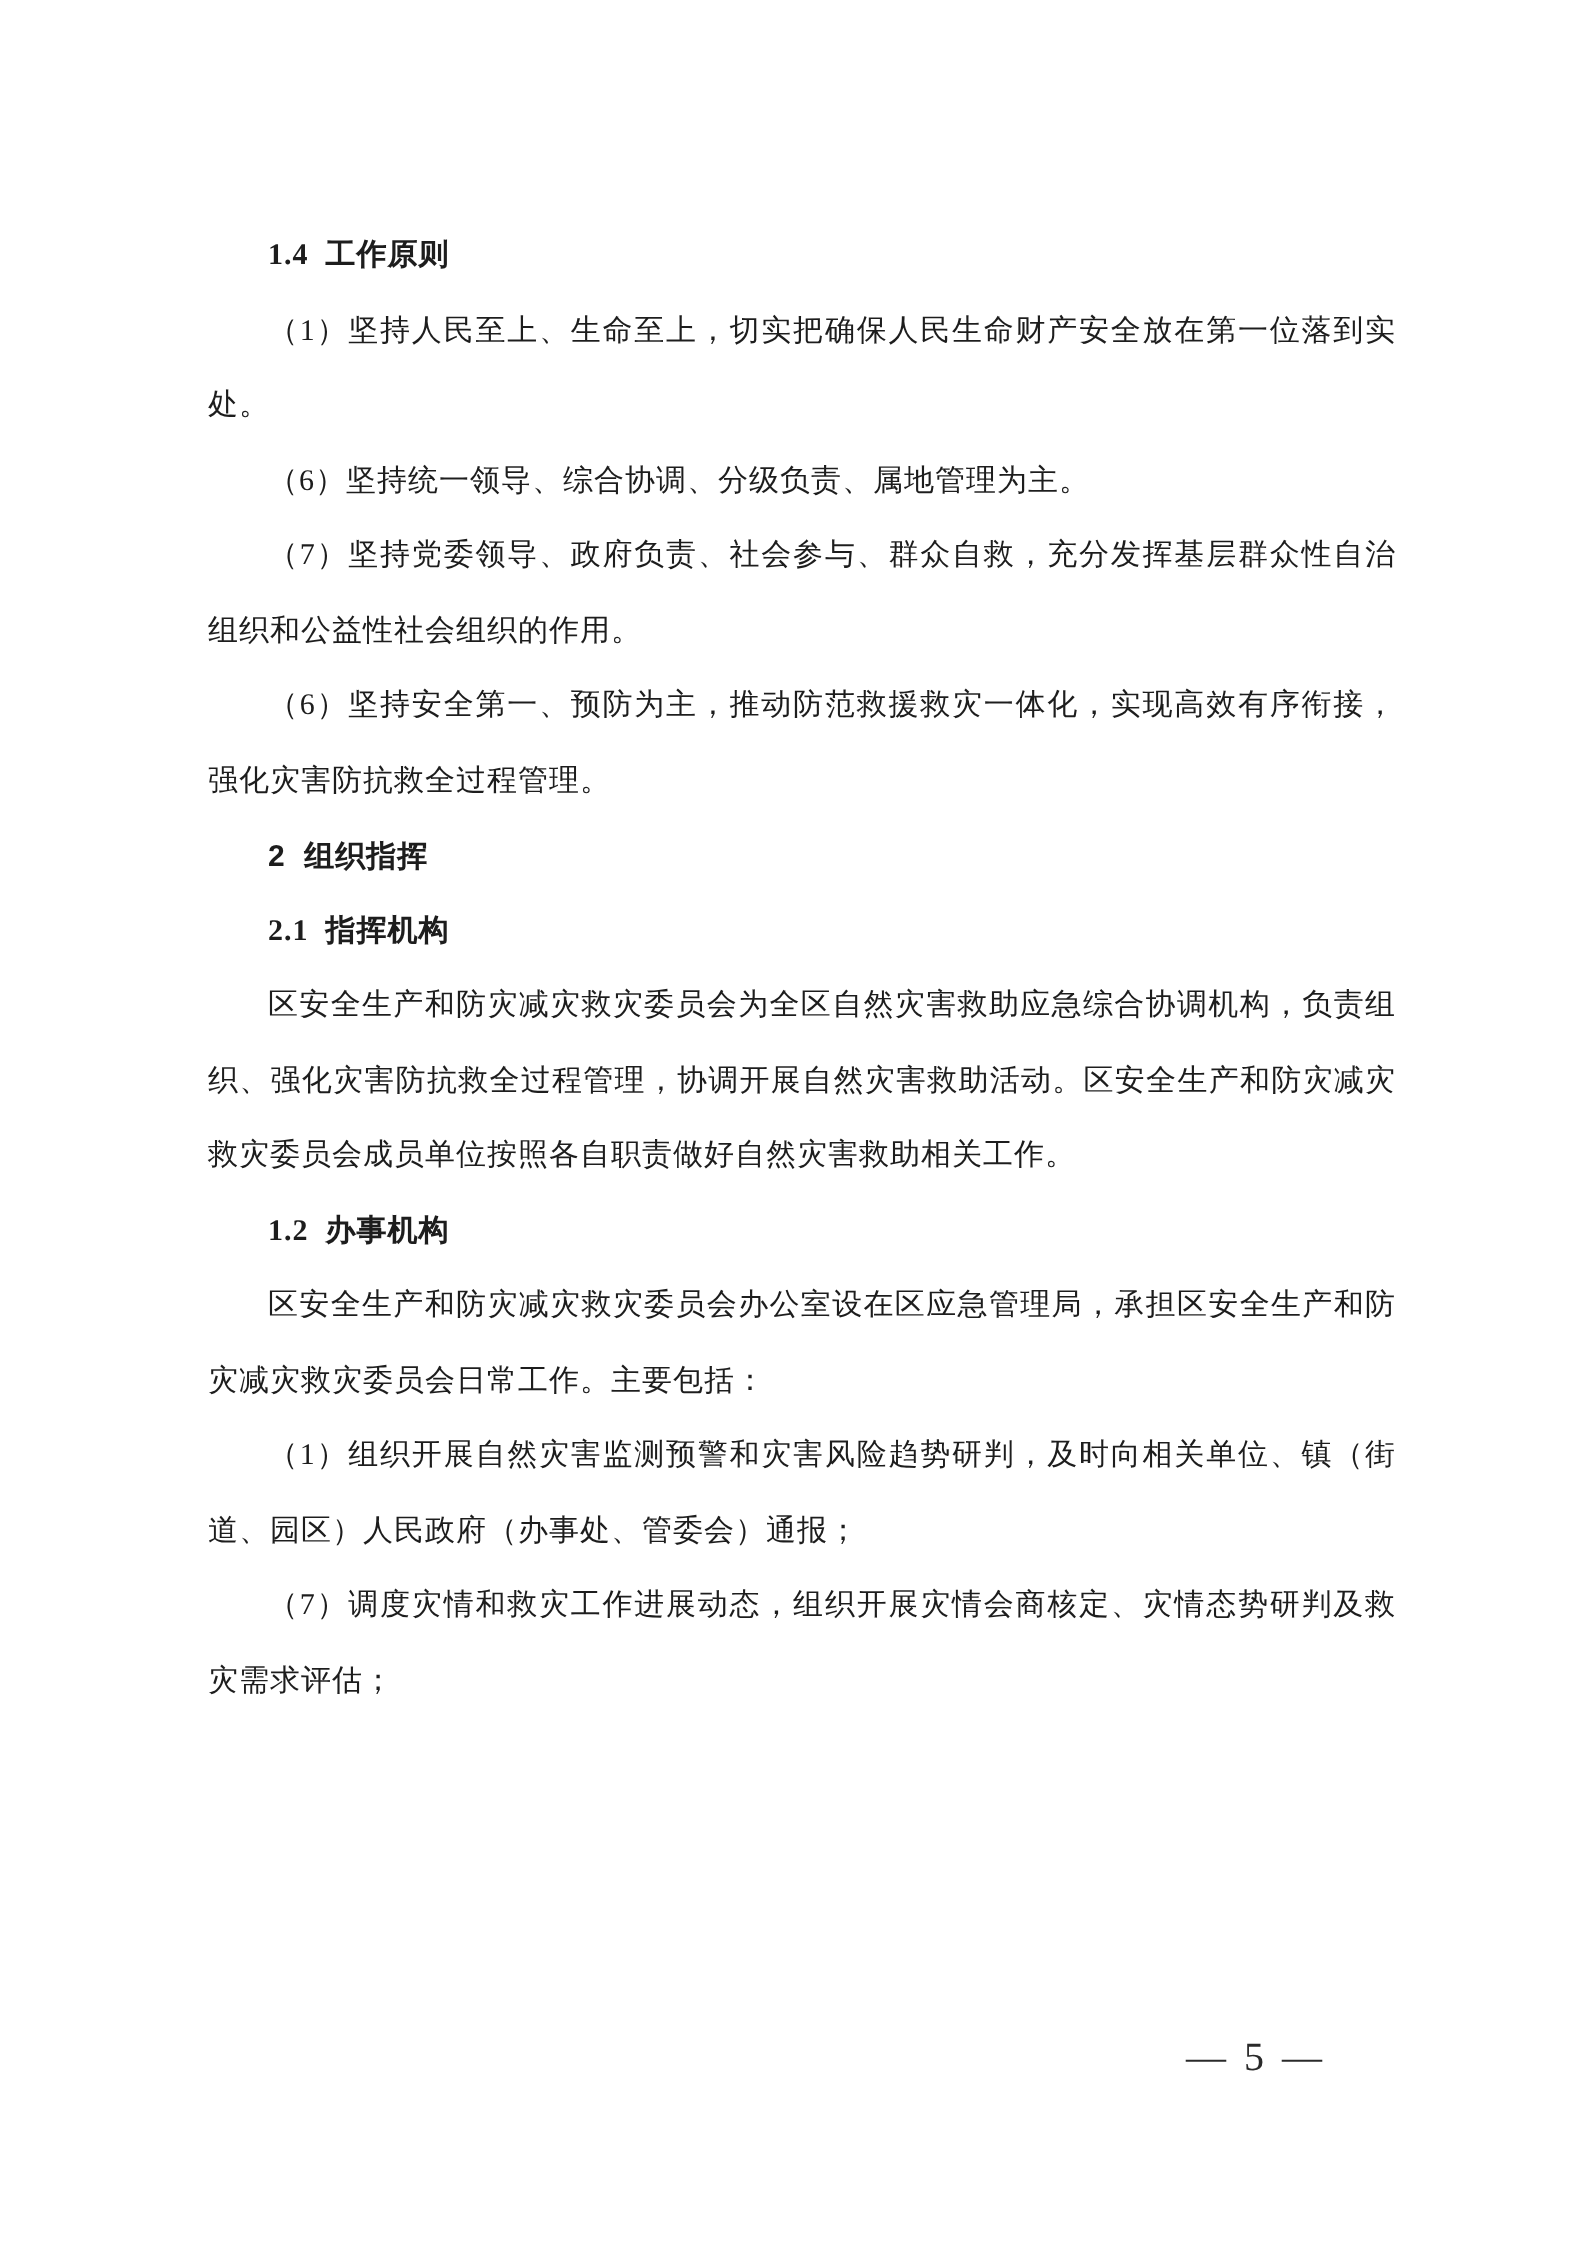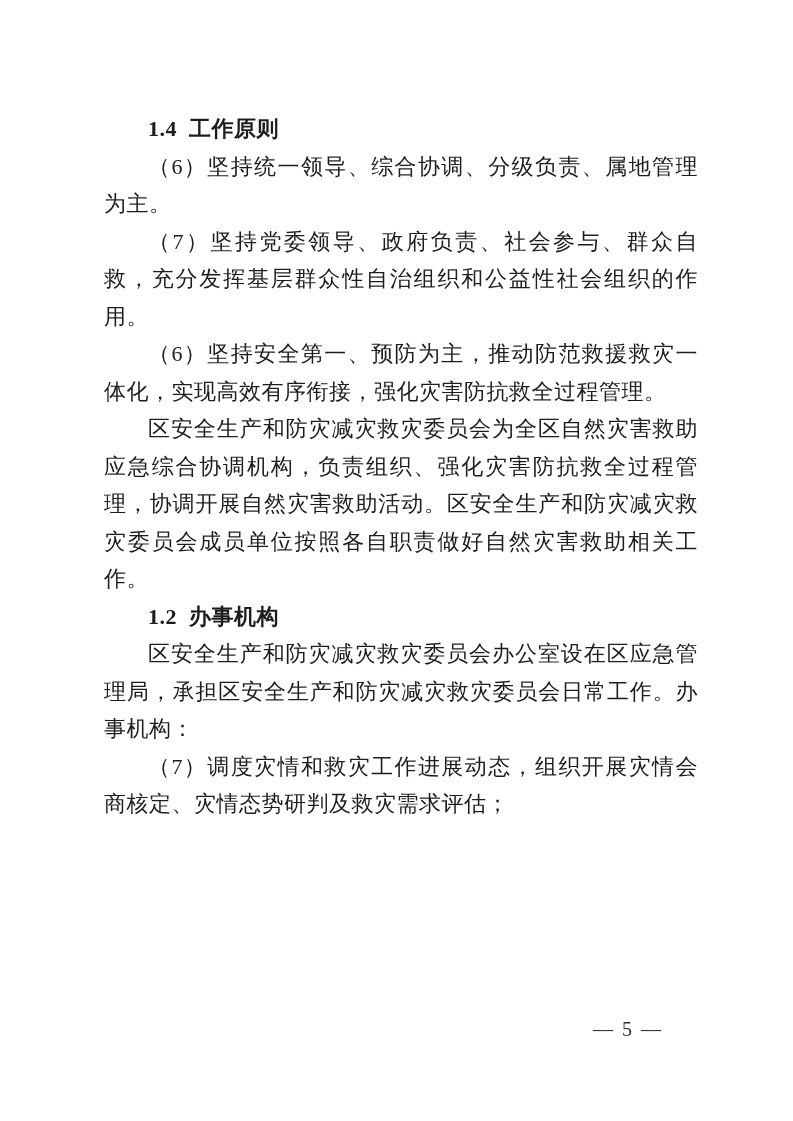--- a/index.html
+++ b/index.html
@@ -17,21 +17,21 @@
     font-family: "Liberation Serif", "DejaVu Serif", serif;
   }
   .content {
     position: absolute;
     left: 104px;
     top: 110px;
     width: 594px;
   }
   .block {
     margin: 0;
-    font-size: 22px;
+    font-size: 15px;
     line-height: 37.5px;
     text-indent: 2em;
     letter-spacing: 0.5px;
   }
   .block.p {
     text-align: justify;
     text-justify: inter-ideograph;
   }
   .block.h3 {
     font-weight: 600;
@@ -51,22 +51,26 @@
     color: #2a2a2a;
     font-family: "Liberation Serif", "DejaVu Serif", serif;
   }
 </style>
 </head>
 <body>
 
 <div class="page">
   <div class="content">
       <div class="block h3">1.4  工作原则</div>
+      <div class="block p">（1）坚持人民至上、生命至上，切实把确保人民生命财产安全放在第一位落到实处。</div>
       <div class="block p">（6）坚持统一领导、综合协调、分级负责、属地管理为主。</div>
       <div class="block p">（7）坚持党委领导、政府负责、社会参与、群众自救，充分发挥基层群众性自治组织和公益性社会组织的作用。</div>
       <div class="block p">（6）坚持安全第一、预防为主，推动防范救援救灾一体化，实现高效有序衔接，强化灾害防抗救全过程管理。</div>
+      <div class="block h2">2  组织指挥</div>
+      <div class="block h3">2.1  指挥机构</div>
       <div class="block p">区安全生产和防灾减灾救灾委员会为全区自然灾害救助应急综合协调机构，负责组织、强化灾害防抗救全过程管理，协调开展自然灾害救助活动。区安全生产和防灾减灾救灾委员会成员单位按照各自职责做好自然灾害救助相关工作。</div>
       <div class="block h3">1.2  办事机构</div>
-      <div class="block p">区安全生产和防灾减灾救灾委员会办公室设在区应急管理局，承担区安全生产和防灾减灾救灾委员会日常工作。办事机构：</div>
+      <div class="block p">区安全生产和防灾减灾救灾委员会办公室设在区应急管理局，承担区安全生产和防灾减灾救灾委员会日常工作。主要包括：</div>
+      <div class="block p">（1）组织开展自然灾害监测预警和灾害风险趋势研判，及时向相关单位、镇（街道、园区）人民政府（办事处、管委会）通报；</div>
       <div class="block p">（7）调度灾情和救灾工作进展动态，组织开展灾情会商核定、灾情态势研判及救灾需求评估；</div>
     </div>
   <div class="page-number">— 5 —</div>
 </div>
 
 </body></html>

